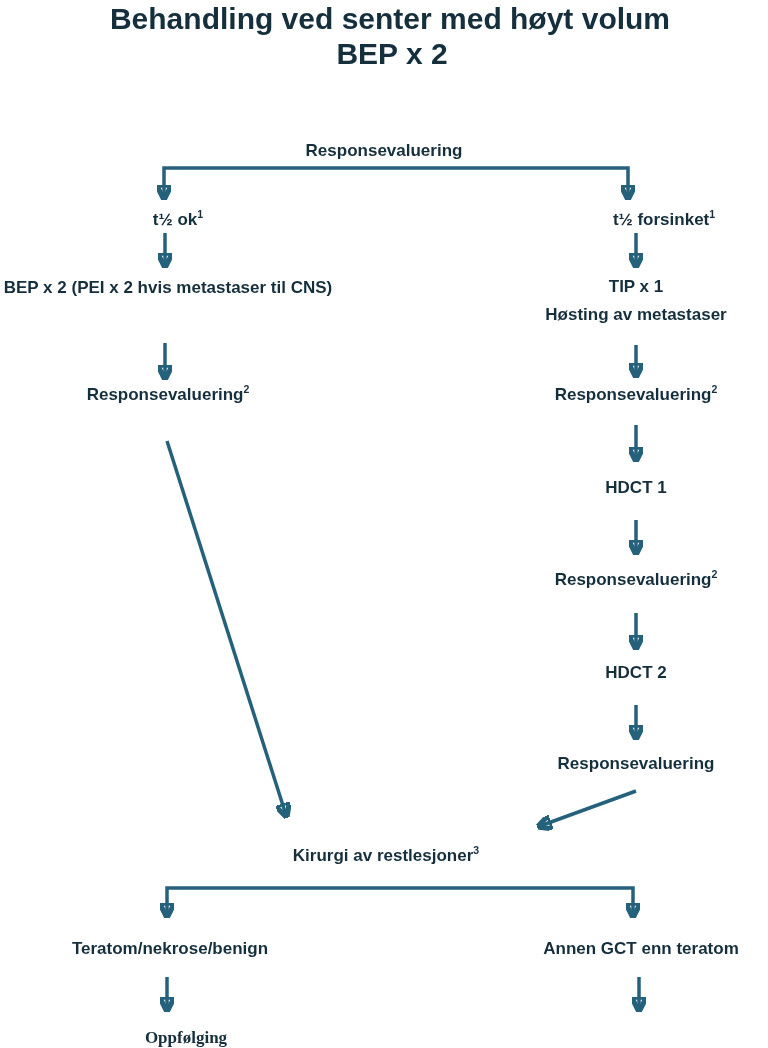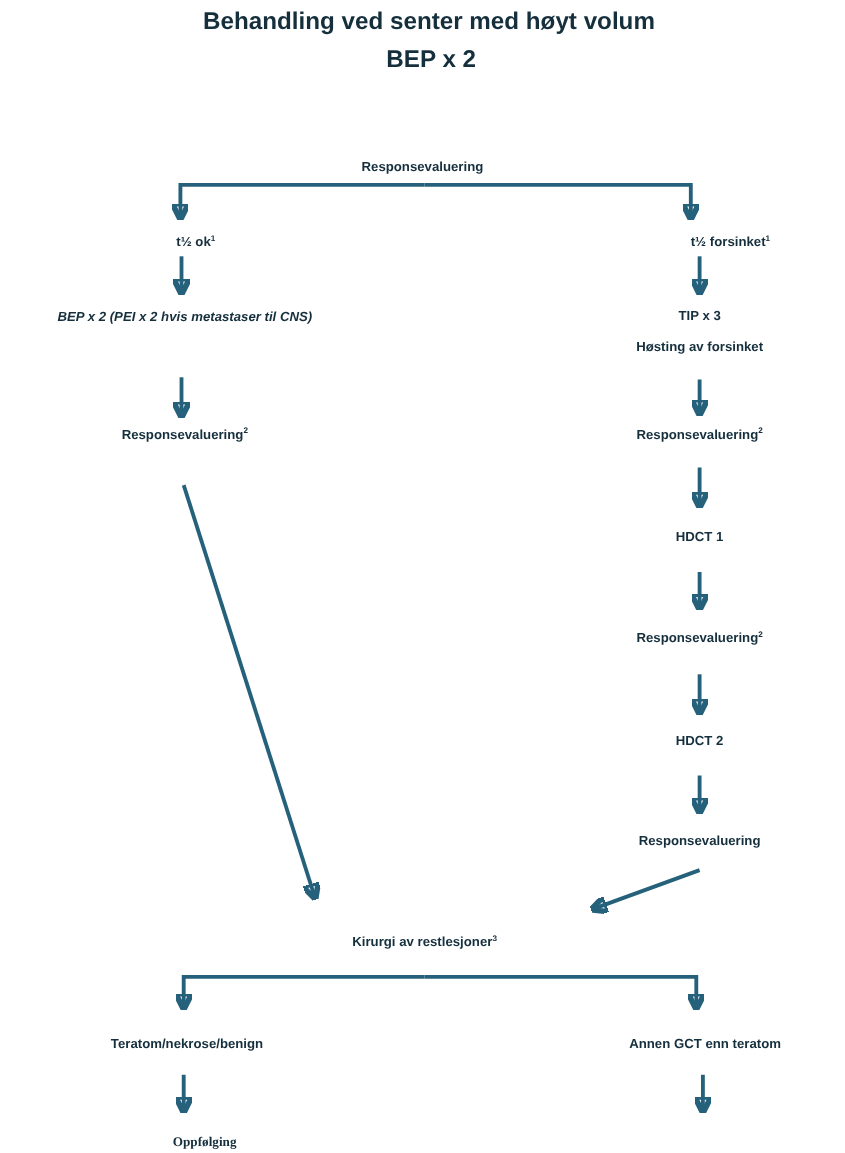--- a/index.html
+++ b/index.html
@@ -27,26 +27,26 @@
     stroke: var(--arrow-color);
     stroke-width: 3.5;
     stroke-linejoin: miter;
   }
   .label {
     position: absolute;
     transform: translateX(-50%);
     white-space: nowrap;
     color: var(--text-color);
     font-weight: 700;
-    font-size: 12px;
+    font-size: 17px;
     line-height: 22px;
     text-align: center;
   }
   .title-line {
-    font-size: 22px;
+    font-size: 30px;
     line-height: 28px;
   }
   .label sup {
     font-size: 0.62em;
     font-weight: 700;
     vertical-align: super;
     line-height: 0;
   }
 </style>
 </head>
@@ -83,27 +83,27 @@
 
   <div class="label" style="left:384px; top:140px;">Responsevaluering</div>
 
   <div class="label" style="left:166px; top:209px;margin-left:12px;">
     <span>t½ ok</span><sup>1</sup>
   </div>
   <div class="label" style="left:636px; top:209px;margin-left:28px;">
     <span>t½ forsinket</span><sup>1</sup>
   </div>
 
-  <div class="label" style="left:168px; top:277px;font-style:italic;">BEP x 2 (PEI x 2 hvis metastaser til CNS)</div>
+  <div class="label" style="left:168px; top:277px;">BEP x 2 (PEI x 2 hvis metastaser til CNS)</div>
   <div class="label" style="left:168px; top:384px;">
     <span>Responsevaluering</span><sup>2</sup>
   </div>
 
-  <div class="label" style="left:636px; top:276px;">TIP x 3</div>
-  <div class="label" style="left:636px; top:304px;">Høsting av forsinket</div>
+  <div class="label" style="left:636px; top:276px;">TIP x 1</div>
+  <div class="label" style="left:636px; top:304px;">Høsting av metastaser</div>
   <div class="label" style="left:636px; top:384px;">
     <span>Responsevaluering</span><sup>2</sup>
   </div>
   <div class="label" style="left:636px; top:477px;">HDCT 1</div>
   <div class="label" style="left:636px; top:569px;">
     <span>Responsevaluering</span><sup>2</sup>
   </div>
   <div class="label" style="left:636px; top:662px;">HDCT 2</div>
   <div class="label" style="left:636px; top:753px;">Responsevaluering</div>
 

